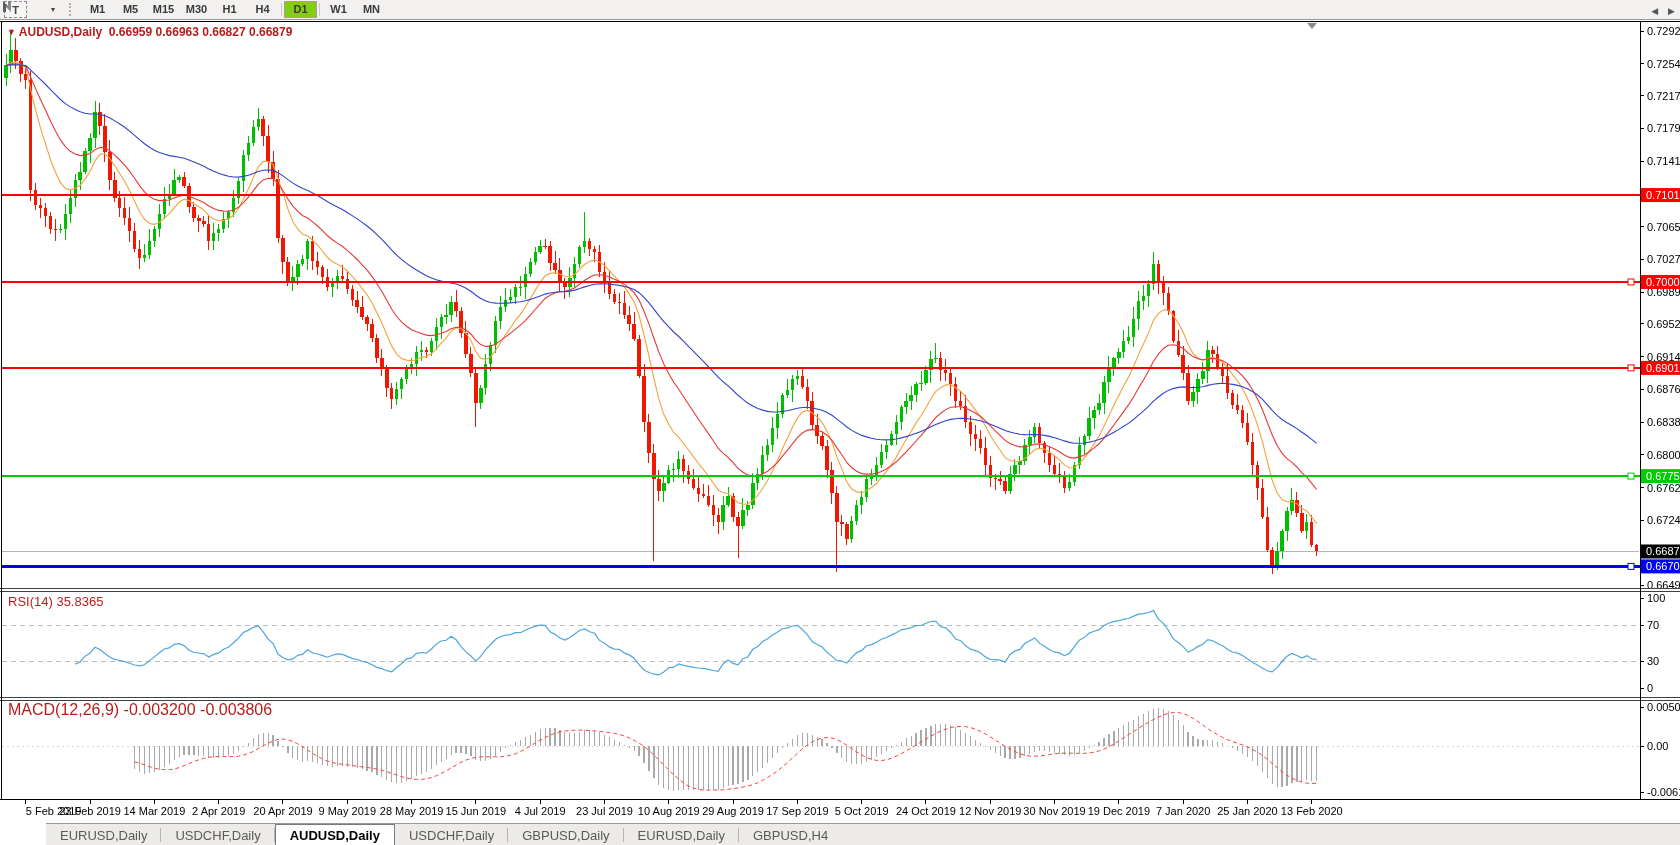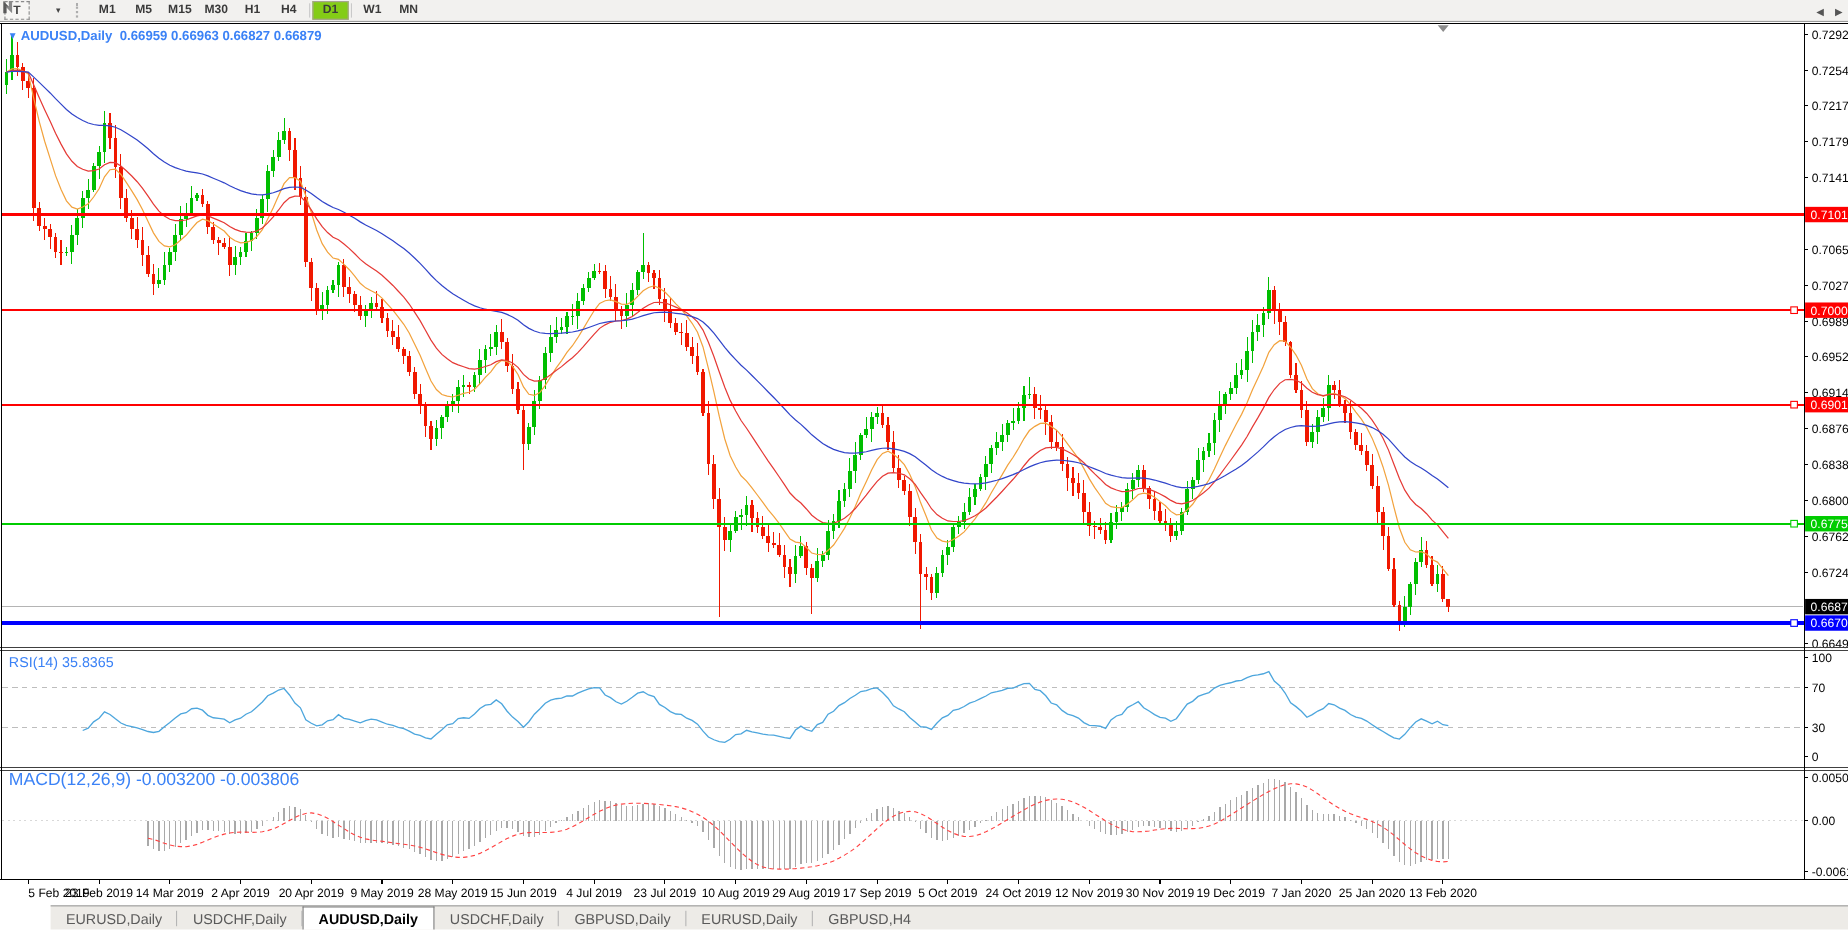--- a/index.html
+++ b/index.html
@@ -10,21 +10,21 @@
     border-bottom:1px solid #9a9a9a;display:flex;align-items:center;z-index:5;font-size:11px;color:#333;}
   .tbtn{height:15px;display:flex;align-items:center;justify-content:center;padding:0 4px;margin-left:4px;cursor:default;}
   #text-tool{border:1px dashed #8a8a8a;width:13px;font-weight:bold;font-size:11px;color:#444;background:#f7f6f4;}
   #arrange-btn{margin-left:10px;}
   #tf-caret{color:#444;font-size:8px;margin-left:2px;}
   .grip{width:2px;height:13px;border-left:2px dotted #adadad;margin:0 8px 0 10px;}
   .tf{width:33px;text-align:center;font-size:11px;font-weight:bold;color:#3a3a3a;height:17px;line-height:17px;}
   .tf.active{background:#84cc16;border:1px solid #a9a195;height:15px;line-height:15px;width:31px;}
   .tfsep{width:1px;height:13px;background:#c9c9c9;margin:0 2px;}
   
-  .ovl{position:absolute;z-index:4;color:#3b82f6;white-space:pre;}
+  .ovl{position:absolute;z-index:4;color:#b91c1c;white-space:pre;}
   #chart-title{left:7px;top:25px;font-size:12px;font-weight:bold;}
   #chart-title .dd{font-size:9px;position:relative;top:-1px;}
   #rsi-label{left:8px;top:594px;font-size:13px;}
   #macd-label{left:8px;top:701px;font-size:16px;}
   
   #tabbar{position:absolute;left:0;top:823px;width:1680px;height:22px;background:#edebe7;
     border-top:1px solid #9a9a9a;display:flex;align-items:stretch;z-index:5;margin-left:46px;}
   .tab{display:flex;align-items:center;padding:0 14px;font-size:13px;color:#5a5a5a;position:relative;}
   .tab:not(.active):not(:last-child)::after{content:"";position:absolute;right:0;top:4px;bottom:4px;width:1px;background:#b5b5b5;}
   .tab.active{background:#ffffff;color:#000;font-weight:bold;border:1px solid #7a7a7a;border-bottom:none;}

